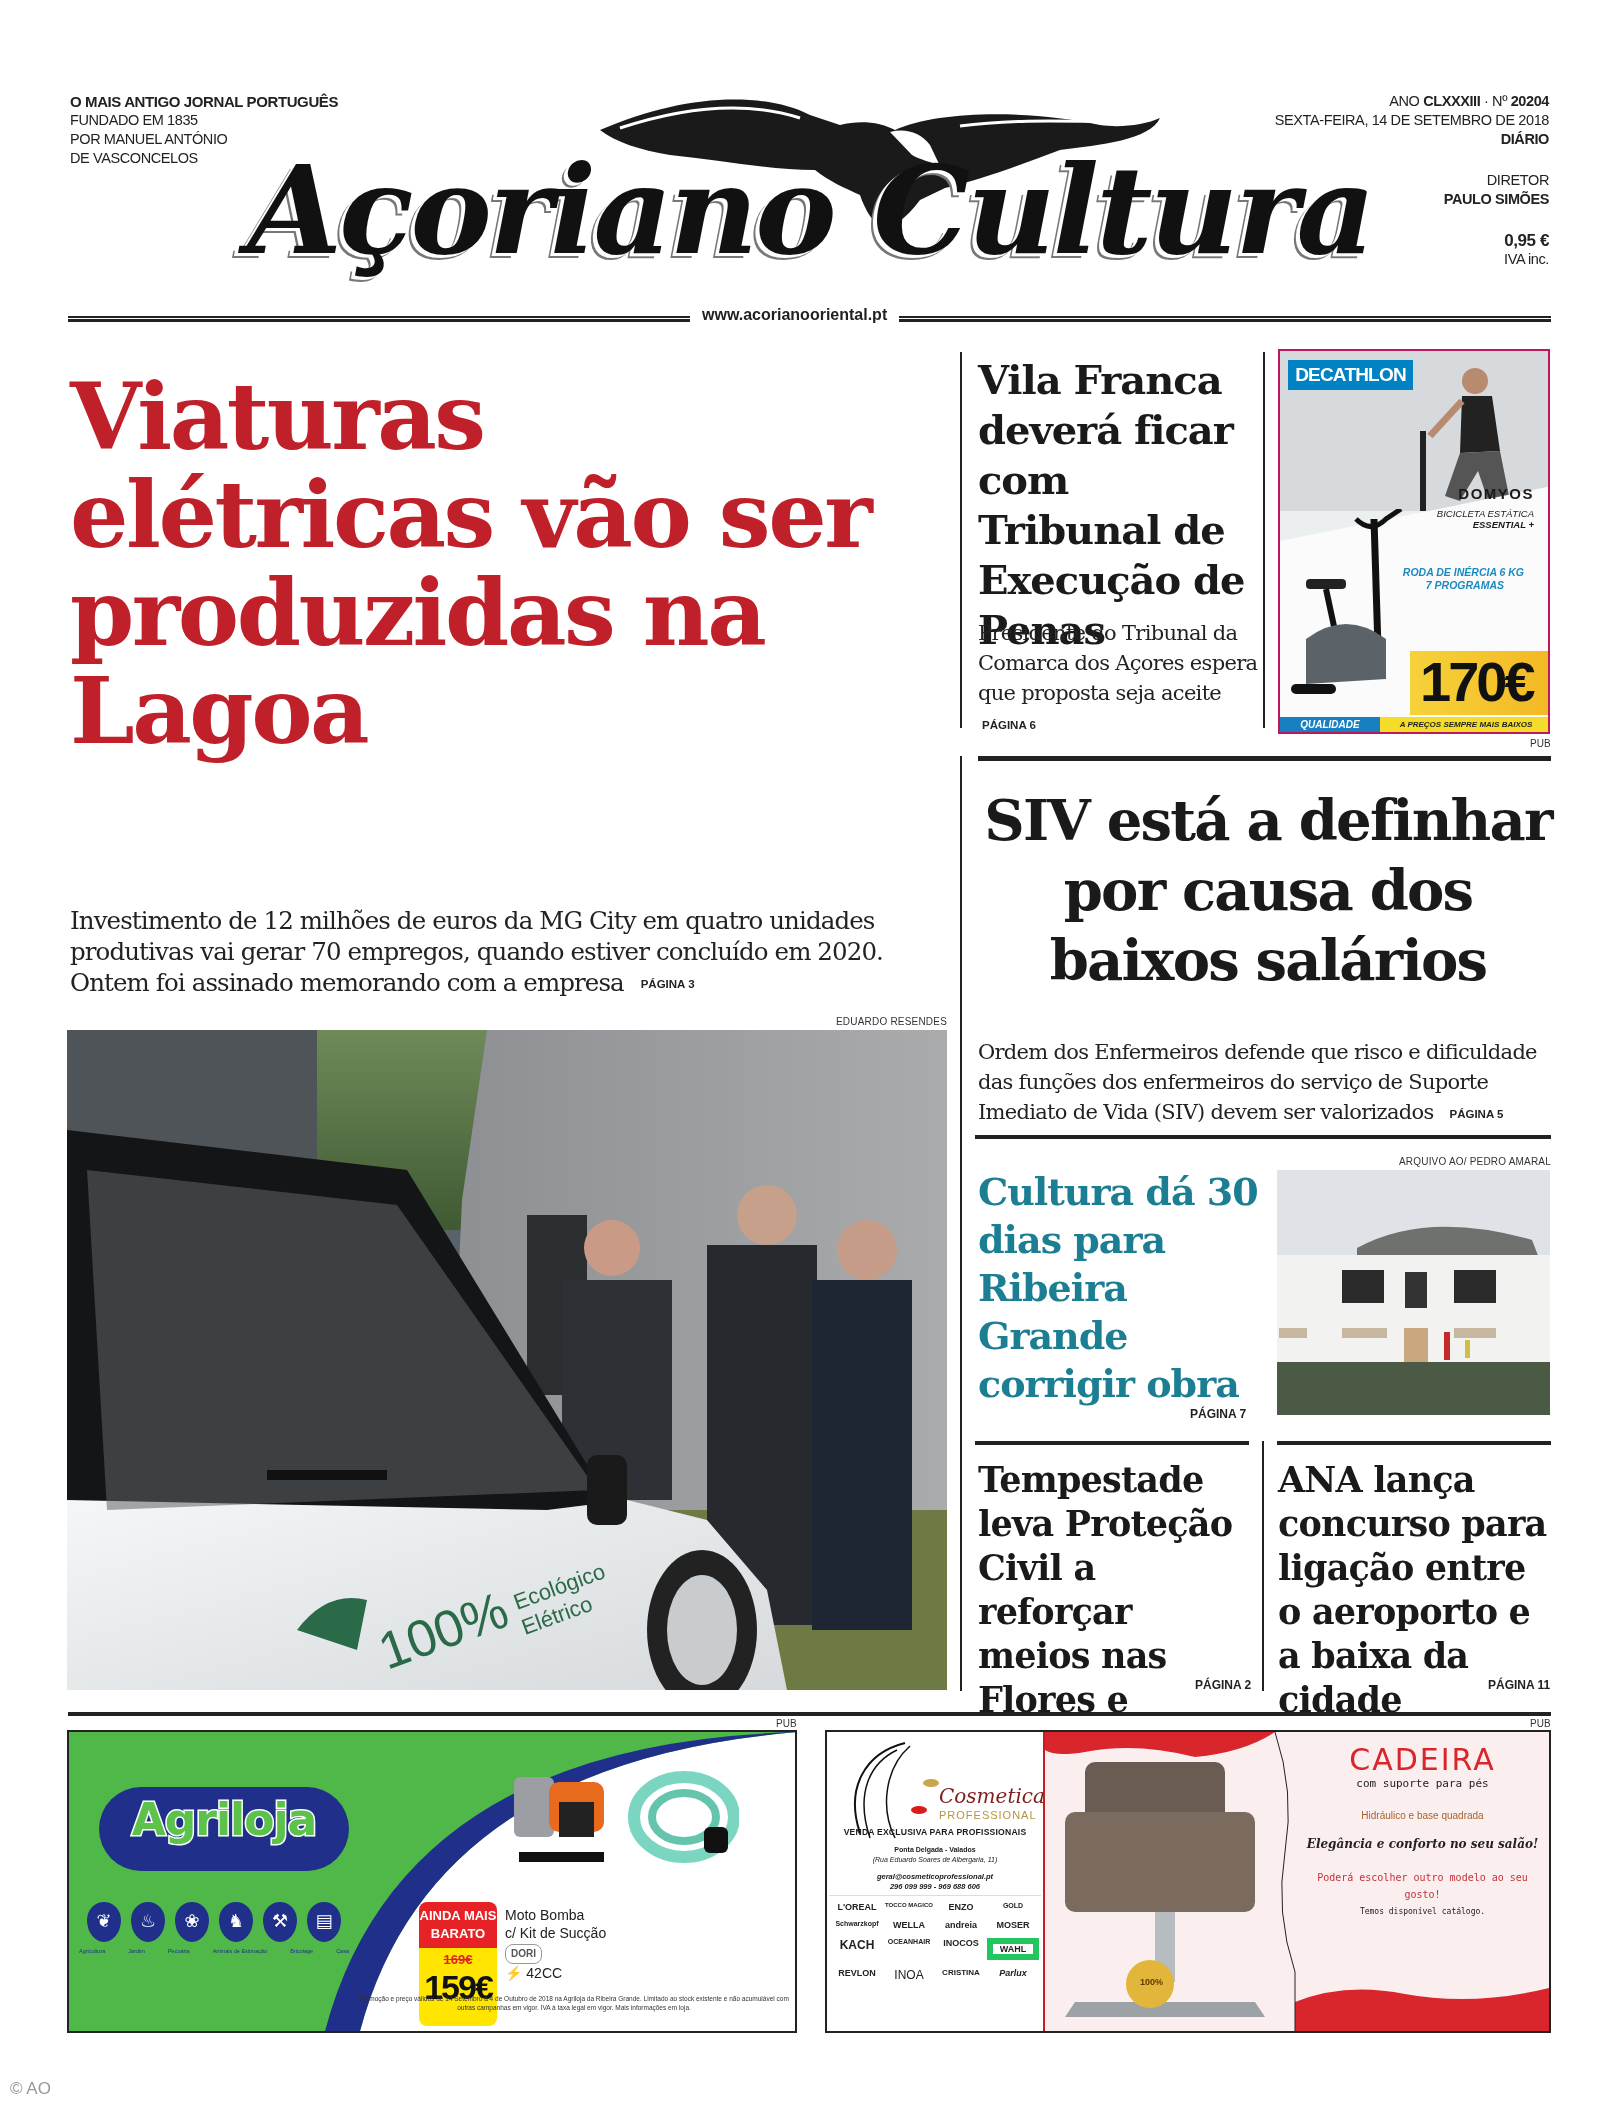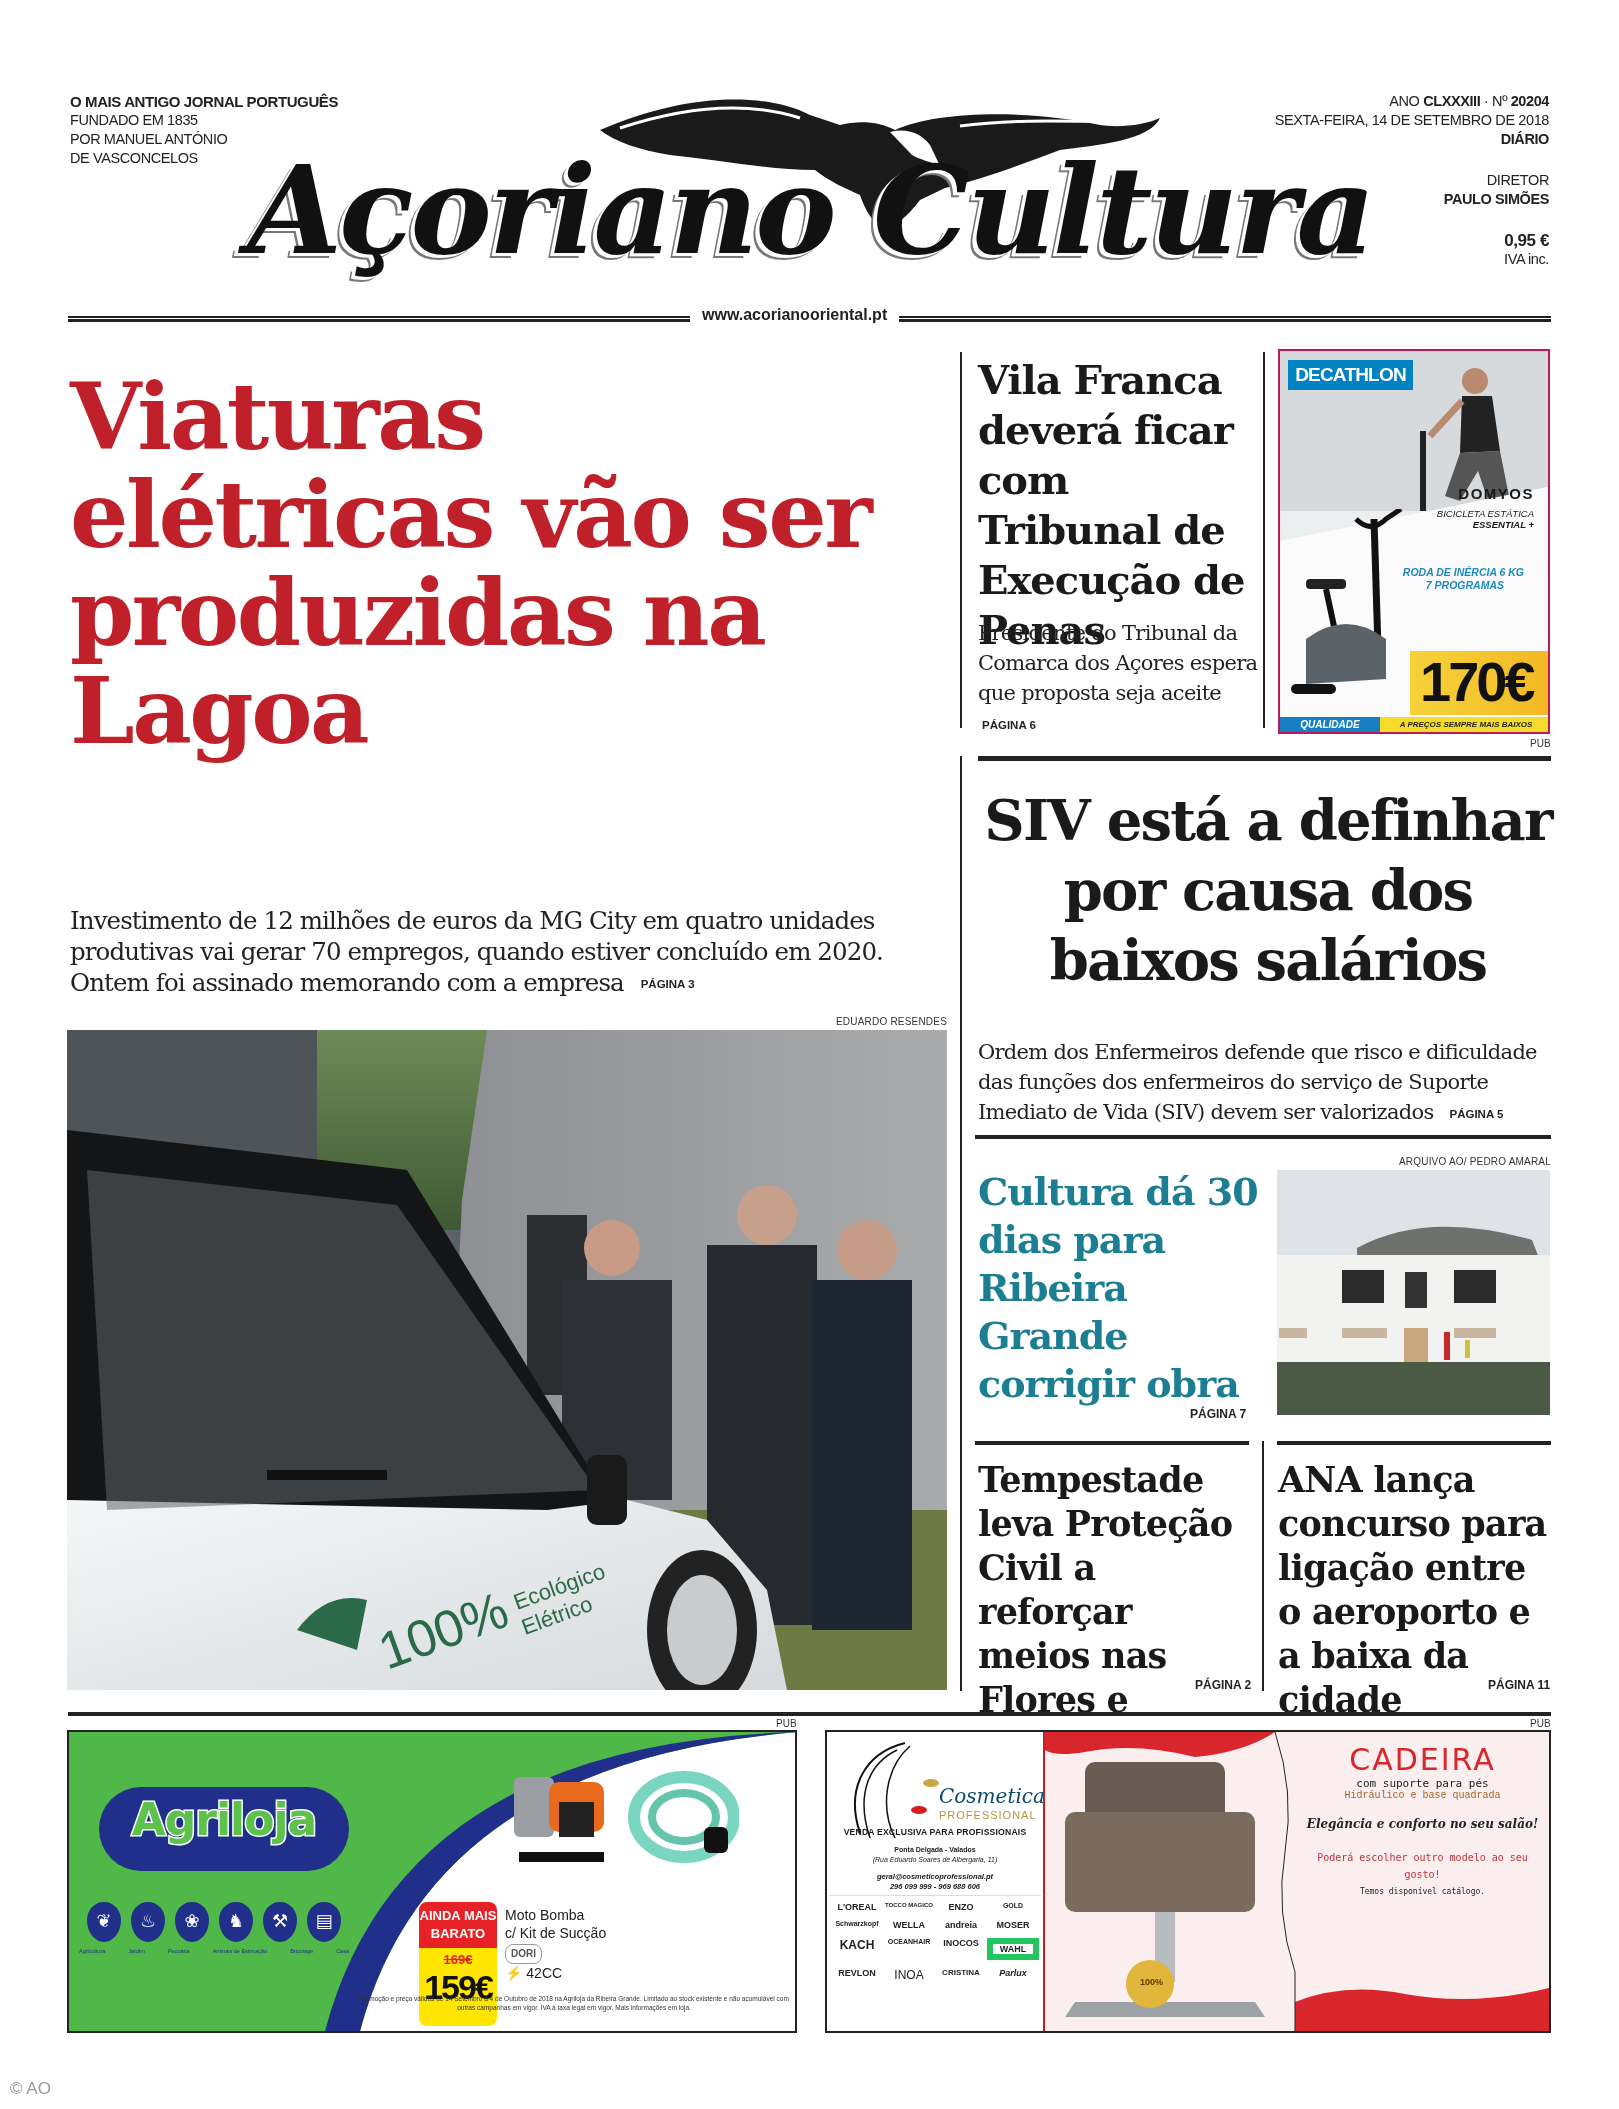--- a/index.html
+++ b/index.html
@@ -290,21 +290,21 @@
 
 <div class="abs cosm">
   <div style="width:216px; height:100%; position:relative; background:#fff;">
     <svg class="abs" style="left:8px; top:6px;" width="120" height="110" viewBox="0 0 120 110">
       <path d="M70 5 C30 15 10 50 25 95" stroke="#111" stroke-width="2" fill="none"></path>
       <path d="M62 12 C35 25 20 55 35 100" stroke="#111" stroke-width="1.5" fill="none"></path>
       <path d="M75 8 C50 30 45 70 60 100" stroke="#111" stroke-width="1.5" fill="none"></path>
       <ellipse cx="96" cy="45" rx="8" ry="4" fill="#c9a64a"></ellipse>
       <ellipse cx="84" cy="72" rx="8" ry="4" fill="#d91c1c"></ellipse>
     </svg>
-    <div class="abs" style="left:112px; top:52px; font-family:'DejaVu Serif',serif; font-style:italic; font-size:20px; color:#0c4a6e;">Cosmetica</div>
+    <div class="abs" style="left:112px; top:52px; font-family:'DejaVu Serif',serif; font-style:italic; font-size:20px; color:#7f1d1d;">Cosmetica</div>
     <div class="abs cond" style="left:112px; top:77px; font-size:11px; color:#b7953f; letter-spacing:1px;">PROFESSIONAL</div>
     <div class="abs cond" style="left:4px; top:95px; width:208px; text-align:center; font-size:8.6px; font-weight:bold; letter-spacing:0.2px;">VENDA EXCLUSIVA PARA PROFISSIONAIS</div>
     <div class="abs cond" style="left:4px; top:114px; width:208px; text-align:center; font-size:7px; font-weight:bold;">Ponta Delgada - Valados</div>
     <div class="abs cond" style="left:4px; top:124px; width:208px; text-align:center; font-size:7px; font-style:italic;">(Rua Eduardo Soares de Albergaria, 11)</div>
     <div class="abs cond" style="left:4px; top:140px; width:208px; text-align:center; font-size:7.5px; font-style:italic; font-weight:bold;">geral@cosmeticoprofessional.pt</div>
     <div class="abs cond" style="left:4px; top:150px; width:208px; text-align:center; font-size:7.5px; font-style:italic; font-weight:bold;">296 099 999 - 969 688 606</div>
     <div class="abs" style="left:2px; top:163px; width:212px; height:1px; background:#ddd;"></div>
     <div class="abs cond" style="left:4px; top:170px; width:208px; display:grid; grid-template-columns:repeat(4,1fr); row-gap:8px; font-size:9px; font-weight:bold; text-align:center; color:#222;">
       <span>L'OREAL</span>
       <span style="font-size:6px">TOCCO MAGICO</span>
@@ -332,21 +332,21 @@
       <rect x="40" y="30" width="140" height="120" rx="10" fill="#6a5c52"></rect>
       <rect x="20" y="80" width="190" height="100" rx="10" fill="#7b6b5f"></rect>
       <rect x="110" y="180" width="20" height="70" fill="#b7bcc0"></rect>
       <path d="M30 270 L210 270 L220 285 L20 285 Z" fill="#9ca2a6"></path>
       <circle cx="105" cy="252" r="24" fill="#e2b63a"></circle>
     </svg>
     <div class="abs" style="left:95px; top:245px; font-family:'Liberation Sans',sans-serif; font-weight:bold; font-size:9px; color:#5b3b00;">100%</div>
     <div class="abs" style="left:255px; top:10px; width:245px; text-align:center;">
       <div style="font-family:'DejaVu Sans',sans-serif; font-size:30px; color:#d8262c; letter-spacing:2px;">CADEIRA</div>
       <div style="font-family:'DejaVu Sans Mono',monospace; font-size:11px; color:#222;">com suporte para pés</div>
-      <div style="font-family:Liberation Mono, monospace; font-size:10px; color:#a5642e; ">Hidráulico e base quadrada</div>
+      <div style="font-family:Liberation Sans, sans-serif; font-size:10px; color:#a5642e; margin-top:20px;">Hidráulico e base quadrada</div>
       <div style="font-family:'DejaVu Serif',serif; font-style:italic; font-weight:bold; font-size:12px; color:#222; margin-top:16px; line-height:14px;">Elegância e conforto no seu salão!</div>
       <div style="font-family:'DejaVu Sans Mono',monospace; font-size:10px; color:#c4313b; margin-top:18px; line-height:17px;">Poderá escolher outro modelo ao seu gosto!</div>
       <div style="font-family:'DejaVu Sans Mono',monospace; font-size:8px; color:#222; margin-top:4px;">Temos disponível catálogo.</div>
     </div>
   </div>
 </div>
 
 <div class="abs footer-c">© AO</div>
 
 </body></html>

